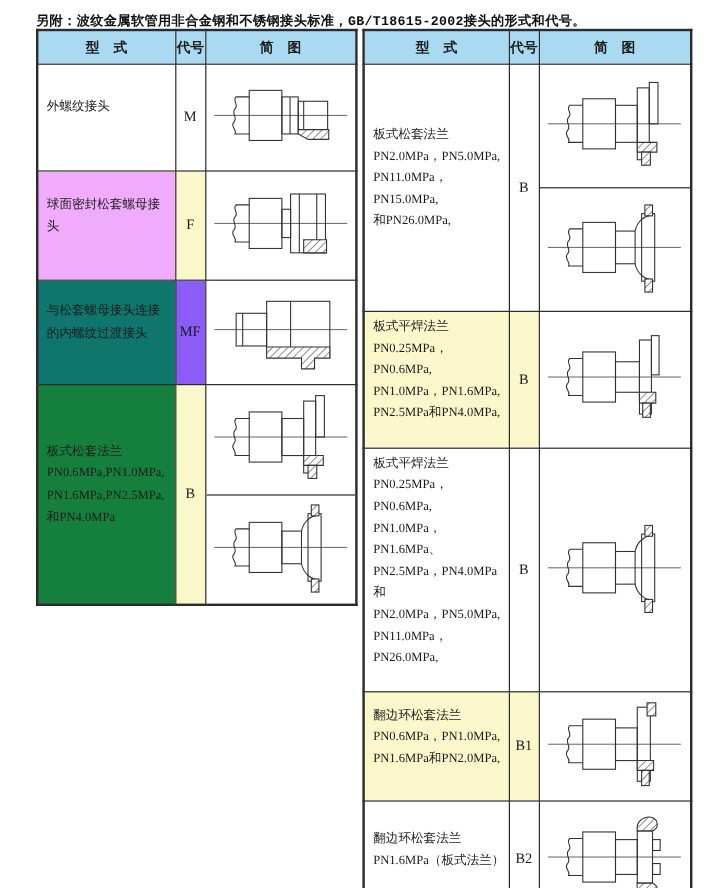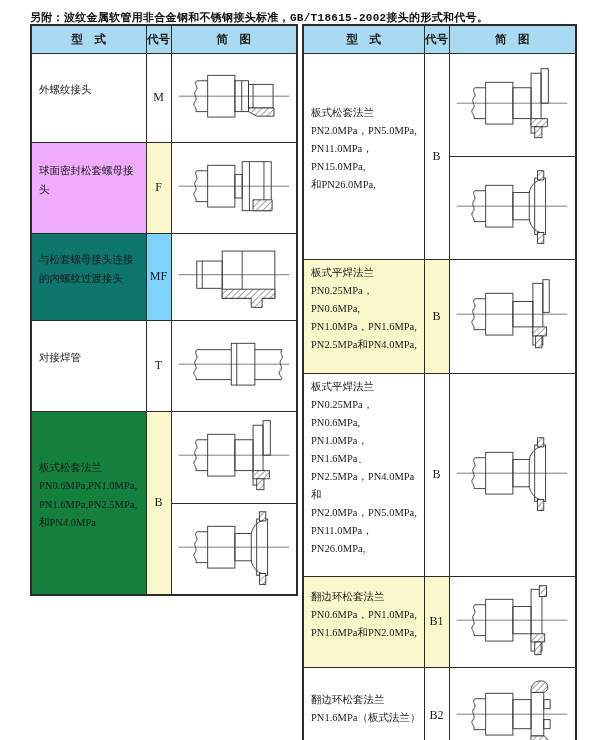--- a/index.html
+++ b/index.html
@@ -209,33 +209,24 @@
       <td class="tcell hl" style="background: #f0abfc;">球面密封松套螺母接头</td>
       <td class="ccell hl" style="background: rgb(250, 247, 203);">F</td>
       <td class="dcell">
         <svg class="diag" width="118" height="80" viewBox="0 0 130 84">
               <use href="#sym-f"></use>
             </svg>
       </td>
     </tr>
     <tr style="height:87px">
       <td class="tcell hl" style="background: #0f766e;">与松套螺母接头连接的内螺纹过渡接头</td>
-      <td class="ccell hl" style="background: #7dd3fc;">MF</td>
+      <td class="ccell hl" style="background: #8b5cf6;">MF</td>
       <td class="dcell">
         <svg class="diag" width="118" height="77" viewBox="0 0 130 84">
               <use href="#sym-mf"></use>
-            </svg>
-      </td>
-    </tr>
-    <tr style="height:91px">
-      <td class="tcell">对接焊管</td>
-      <td class="ccell">T</td>
-      <td class="dcell">
-        <svg class="diag" width="118" height="80" viewBox="0 0 130 84">
-              <use href="#sym-t"></use>
             </svg>
       </td>
     </tr>
     <tr style="height:183px">
       <td class="tcell hl" style="background: #15803d;">板式松套法兰
 PN0.6MPa,PN1.0MPa,
 PN1.6MPa,PN2.5MPa,
 和PN4.0MPa</td>
       <td class="ccell hl" style="background: rgb(250, 247, 203);">B</td>
       <td class="dcell">

